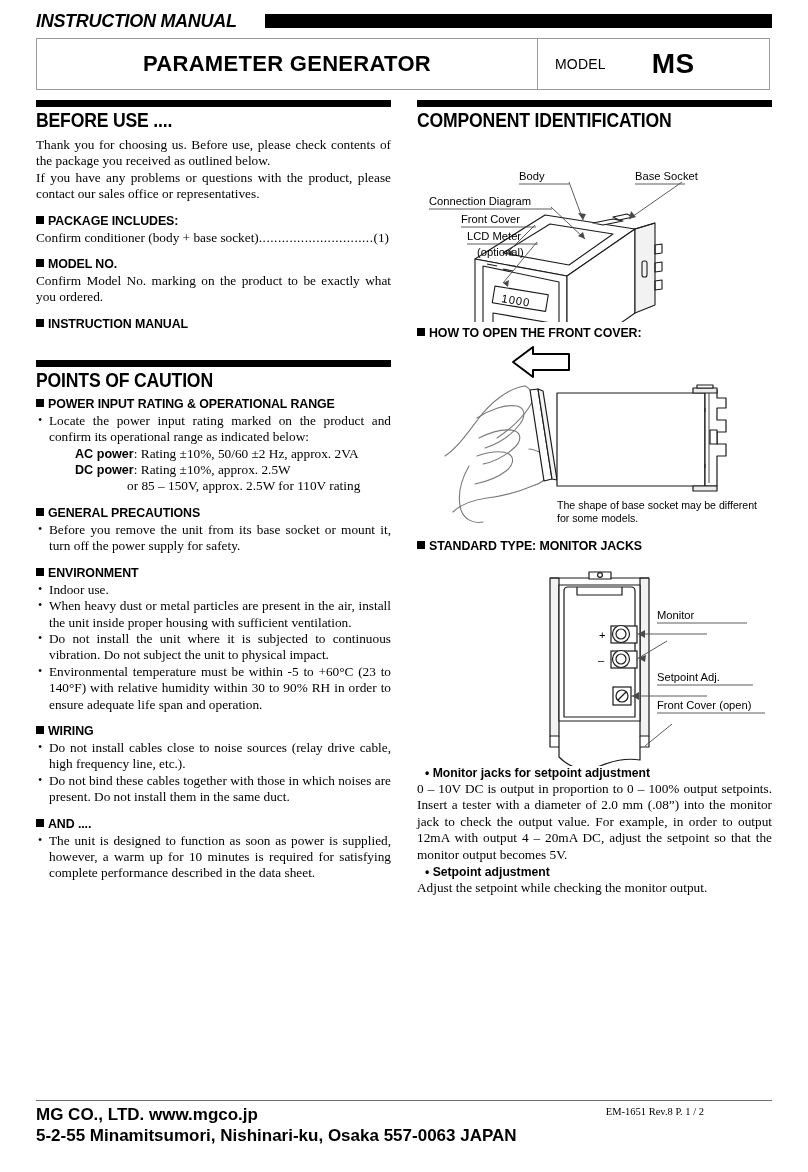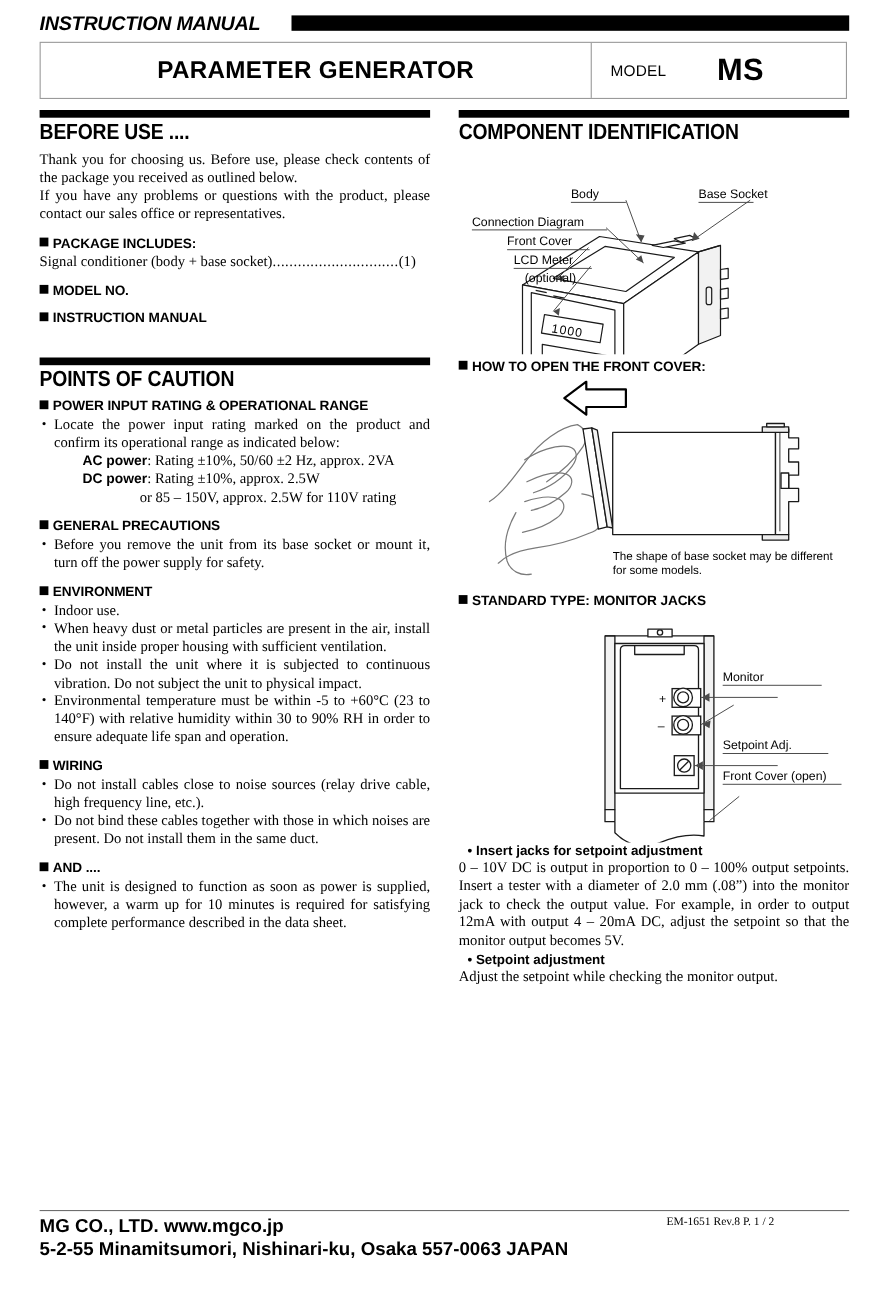--- a/index.html
+++ b/index.html
@@ -123,26 +123,27 @@
     <div class="sec-rule"></div>
     <div class="sec-h">BEFORE USE ....</div>
 
     <p class="body">Thank you for choosing us.  Before use, please check contents of the package you received as outlined below.</p>
     <p class="body">If you have any problems or questions with the product, please contact our sales office or representatives.</p>
 
     <div class="sub-h">
       <span class="sq"></span><span>PACKAGE INCLUDES:</span>
     </div>
     <p class="body" style="text-align:left;">
-      <span>Signal conditioner (body + base socket)</span><span class="dots">..............................</span><span>(1)</span>
+      <span>Confirm conditioner (body + base socket)</span><span class="dots">..............................</span><span>(1)</span>
     </p>
 
     <div class="sub-h">
       <span class="sq"></span><span>MODEL NO.</span>
     </div>
+    <p class="body">Confirm Model No. marking on the product to be exactly what you ordered.</p>
 
     <div class="sub-h">
       <span class="sq"></span><span>INSTRUCTION MANUAL</span>
     </div>
 
     <div style="height:27px"></div>
 
     <div class="sec-rule"></div>
     <div class="sec-h">POINTS OF CAUTION</div>
 
@@ -379,21 +380,21 @@
           <path d="M215 135 L222 131 L222 139 Z"></path>
         </g>
 
         <text class="lbl" x="240" y="58">Monitor</text>
         <text class="lbl" x="240" y="120">Setpoint Adj.</text>
         <text class="lbl" x="240" y="148">Front Cover (open)</text>
       </svg>
     </div>
 
     <p class="minib" style="margin:0 0 1px 8px;">
-      •&nbsp;<span>Insert jacks for setpoint adjustment</span>
+      •&nbsp;<span>Monitor jacks for setpoint adjustment</span>
     </p>
     <p class="body">0 – 10V DC is output in proportion to 0 – 100% output setpoints.  Insert a tester with a diameter of 2.0 mm (.08”) into the monitor jack to check the output value.  For example, in order to output 12mA with output 4 – 20mA DC, adjust the setpoint so that the monitor output becomes 5V.</p>
     <p class="minib" style="margin:2px 0 1px 8px;">
       •&nbsp;<span>Setpoint adjustment</span>
     </p>
     <p class="body" style="text-align:left">Adjust the setpoint while checking the monitor output.</p>
   </div>
 
   <div class="foot-rule"></div>
   <div class="foot">

